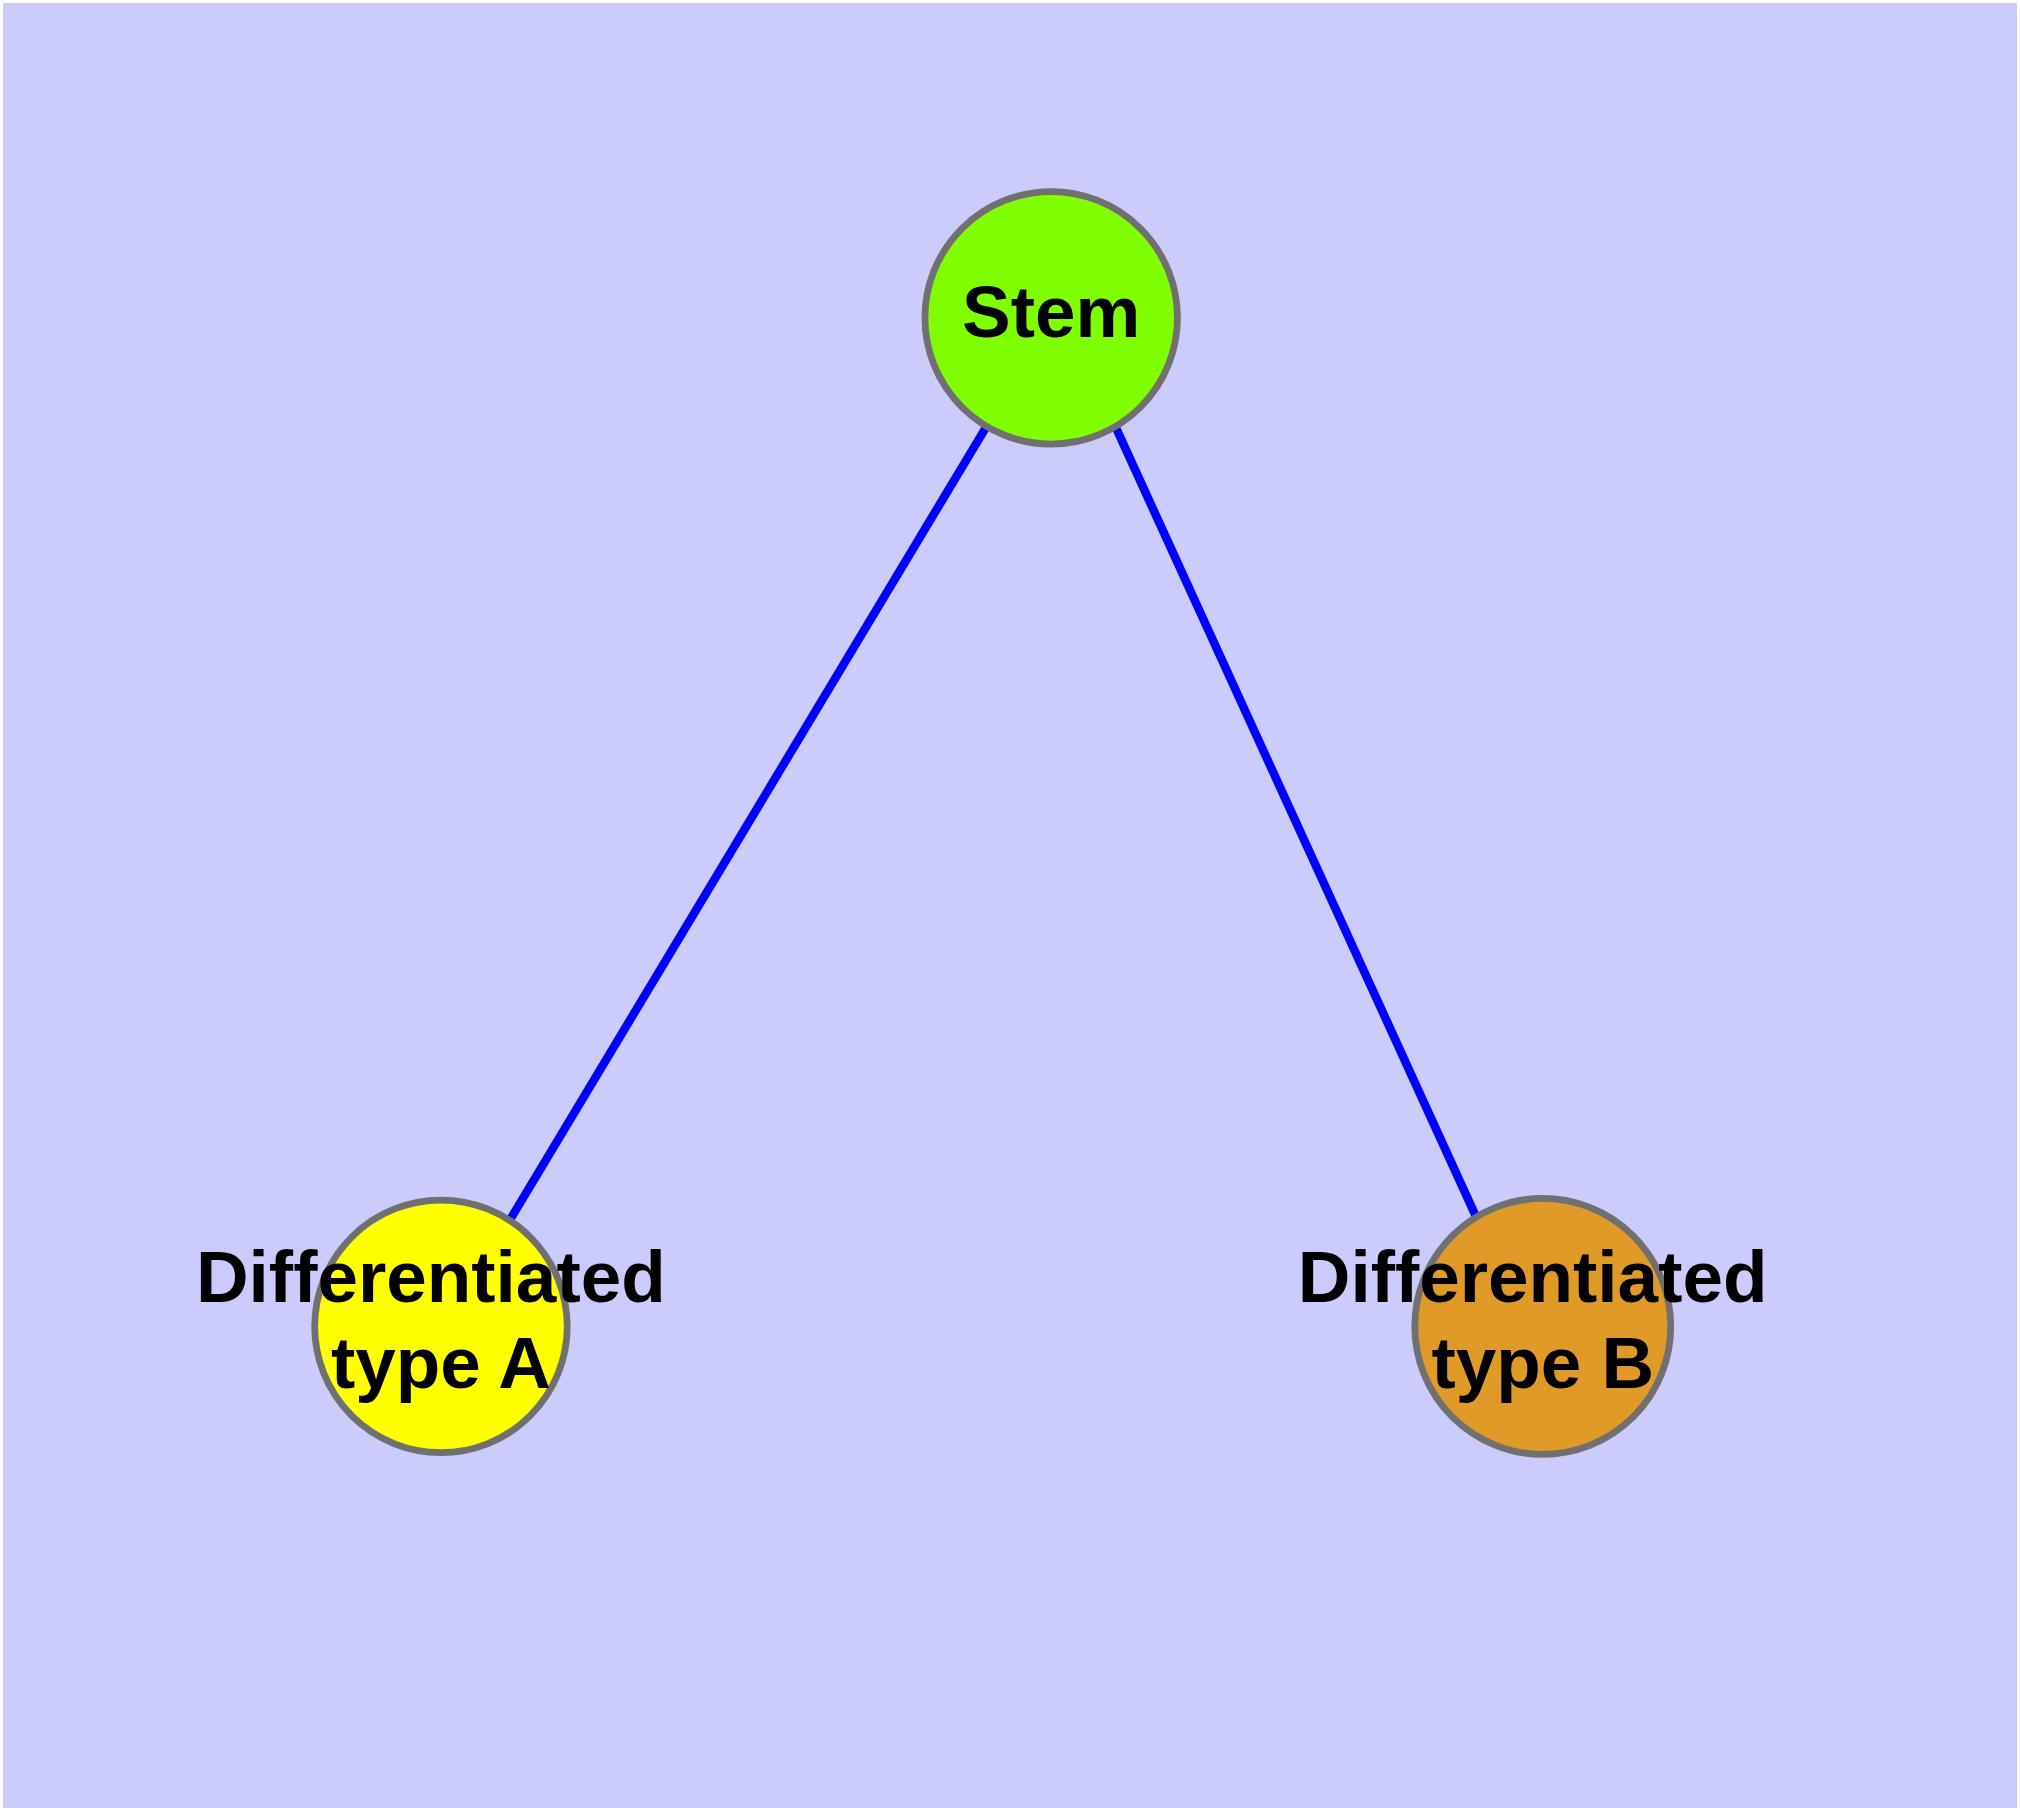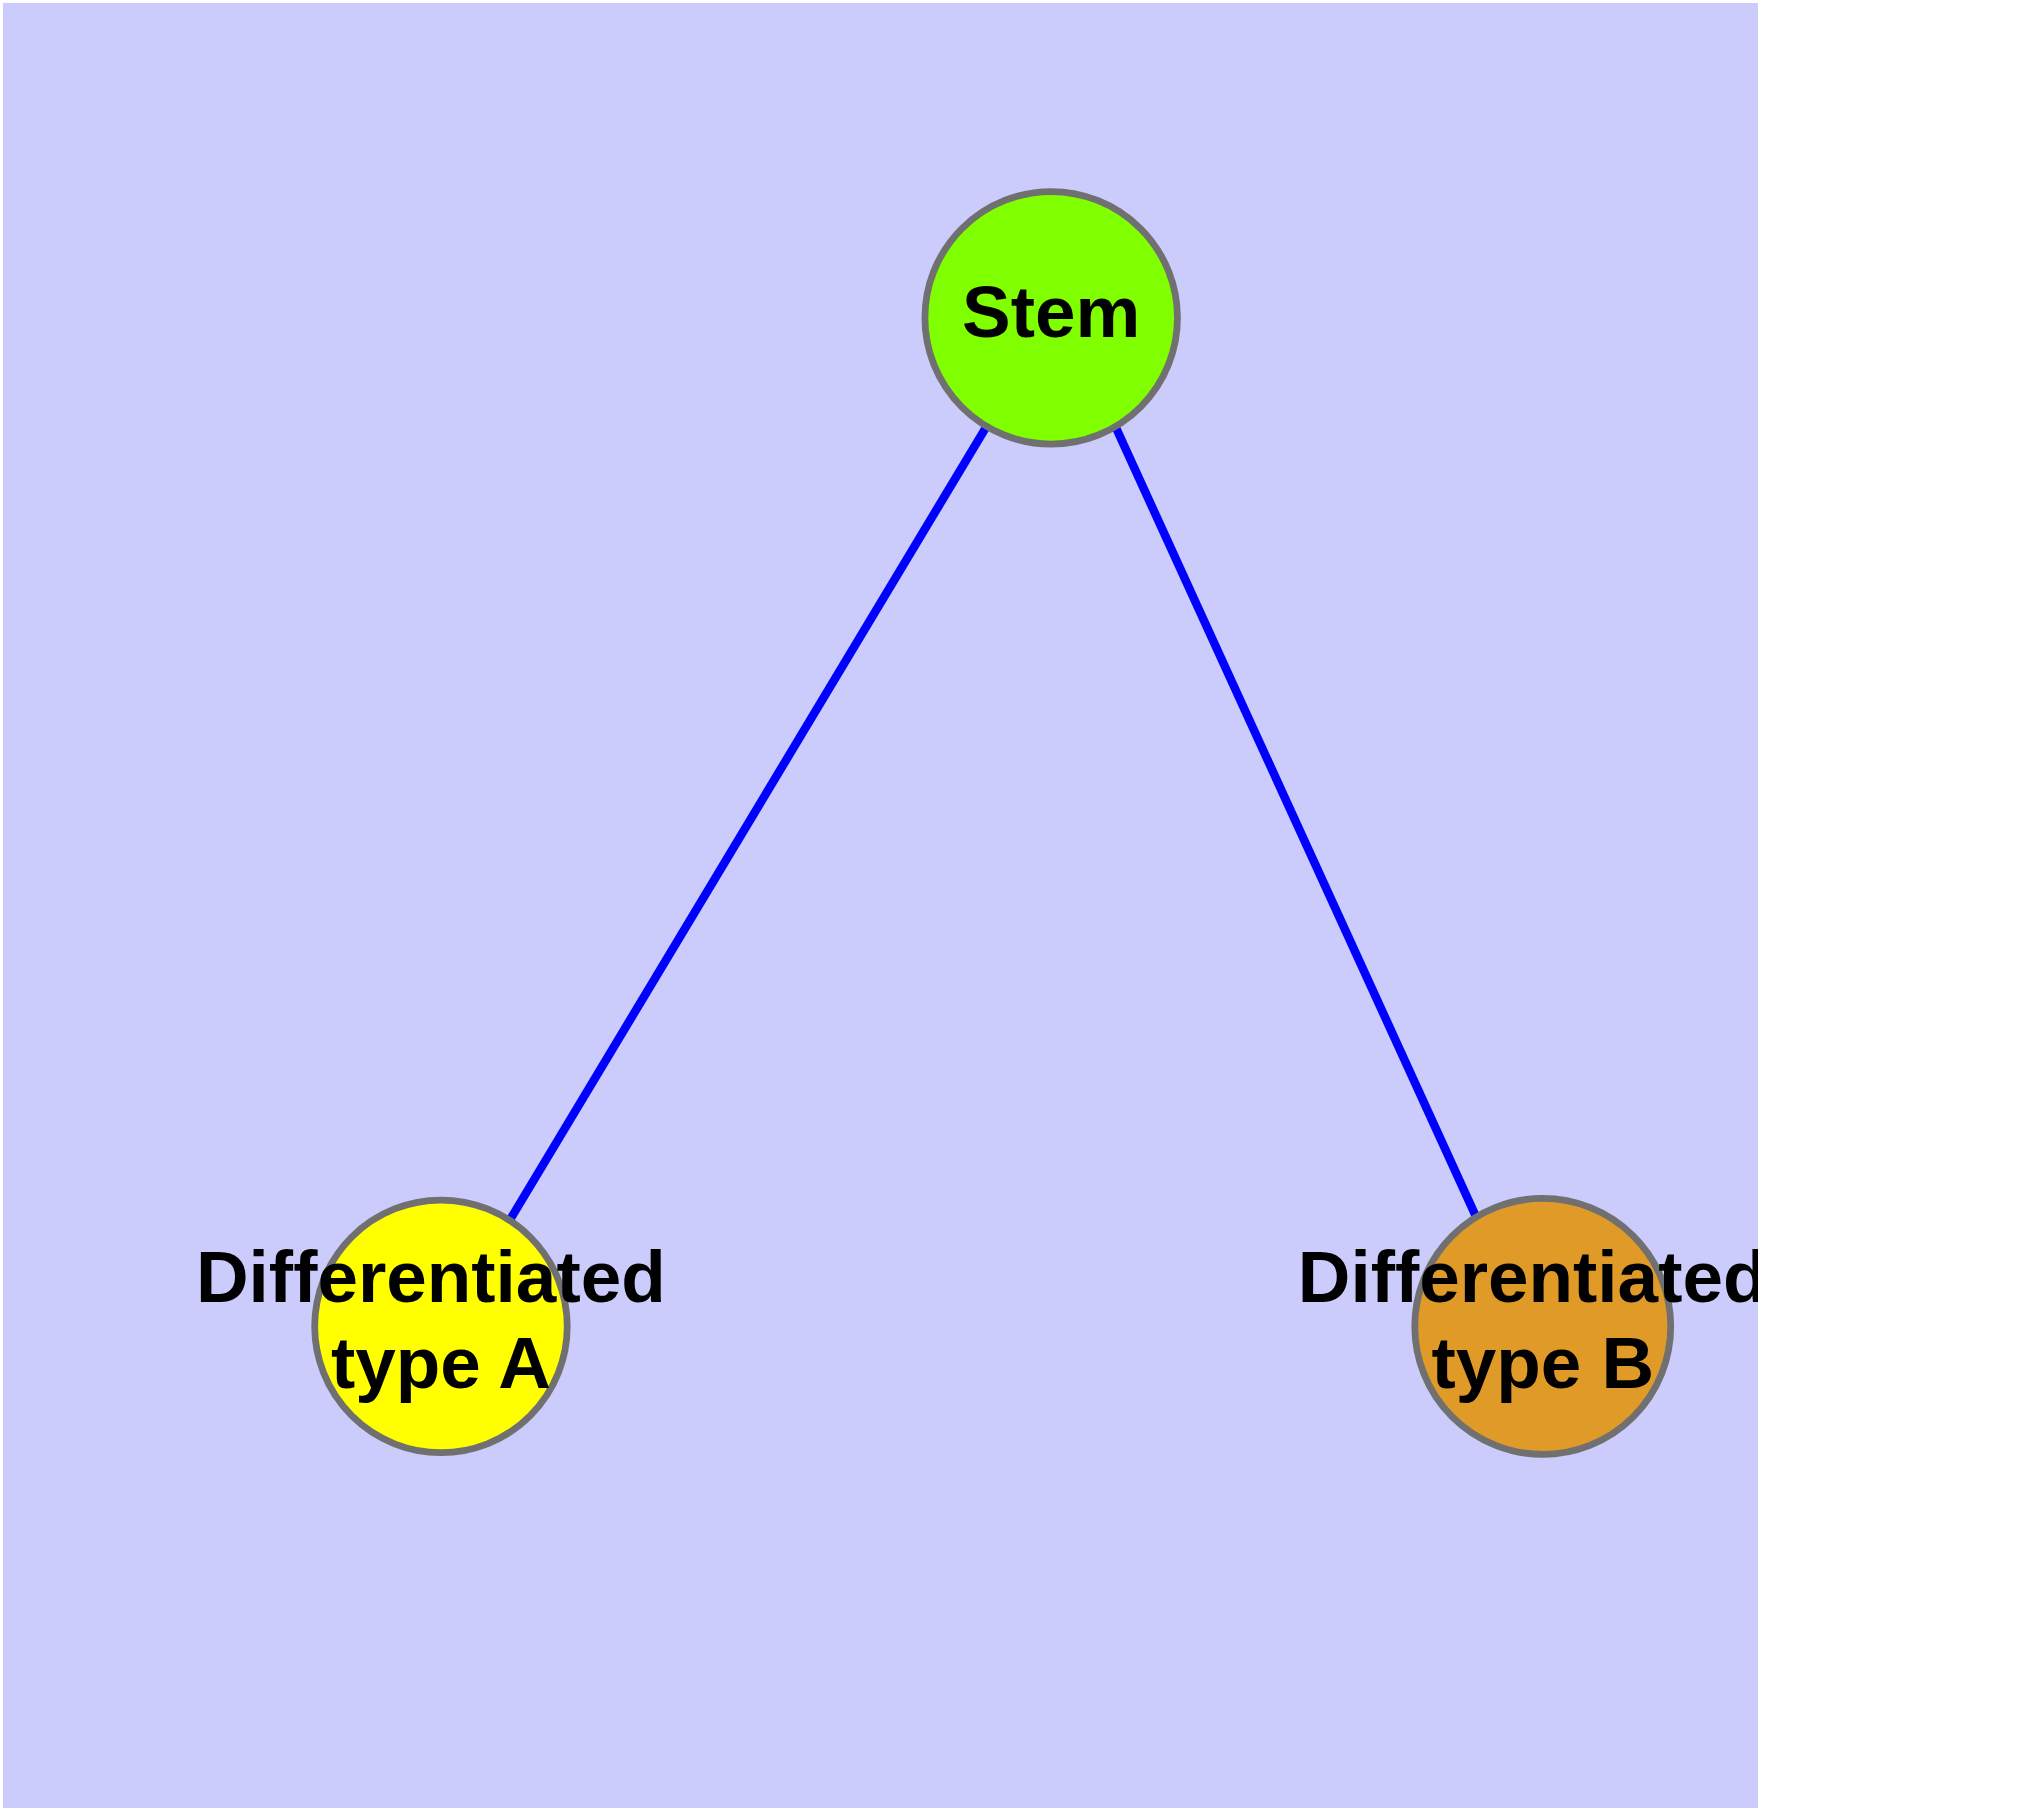--- a/index.html
+++ b/index.html
@@ -35,21 +35,21 @@
     fill: #000000;
     text-anchor: middle;
     dominant-baseline: middle;
     font-family: "Liberation Sans", sans-serif;
     paint-order: normal;
   }
 </style>
 </head>
 <body>
 
-<div id="canvas" style="width: 1758px; height: 1812px; background: rgb(255, 255, 255);">
+<div id="canvas" style="width: 2019px; height: 1812px; background: rgb(255, 255, 255);">
 
   <div id="plot-background" style="background: rgb(204, 204, 252);"></div>
 
   <svg id="graph-svg" viewBox="0 0 2384 2138">
 
     <g>
       <line id="edge-a" stroke-linecap="butt" x1="1162" y1="506" x2="601" y2="1440" stroke="#0000ff" stroke-width="10"></line>
       <line id="edge-b" stroke-linecap="butt" x1="1317" y1="506" x2="1742" y2="1437" stroke="#0000ff" stroke-width="10"></line>
     </g>
 

